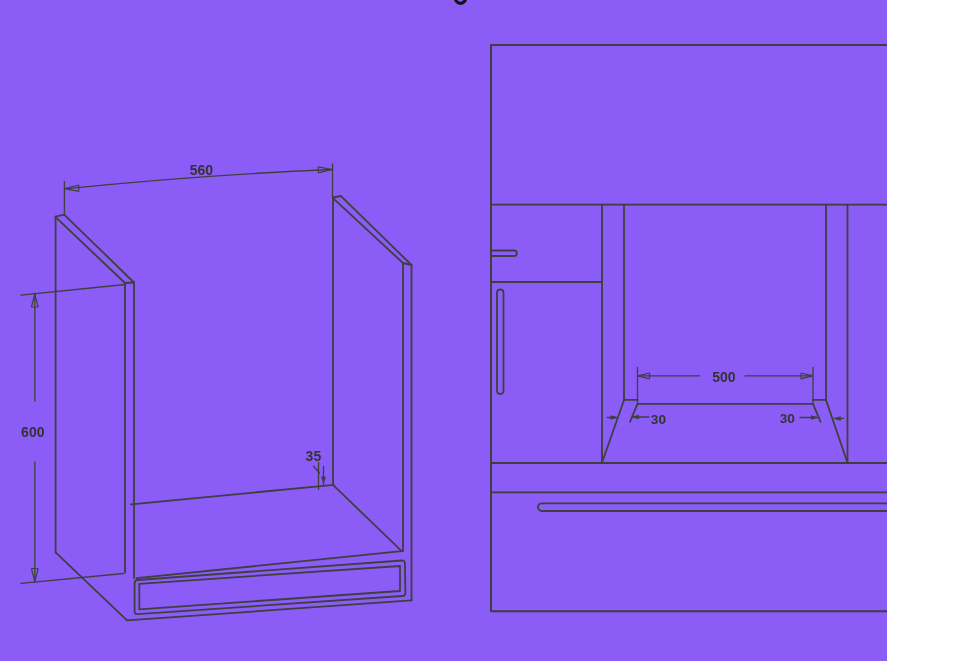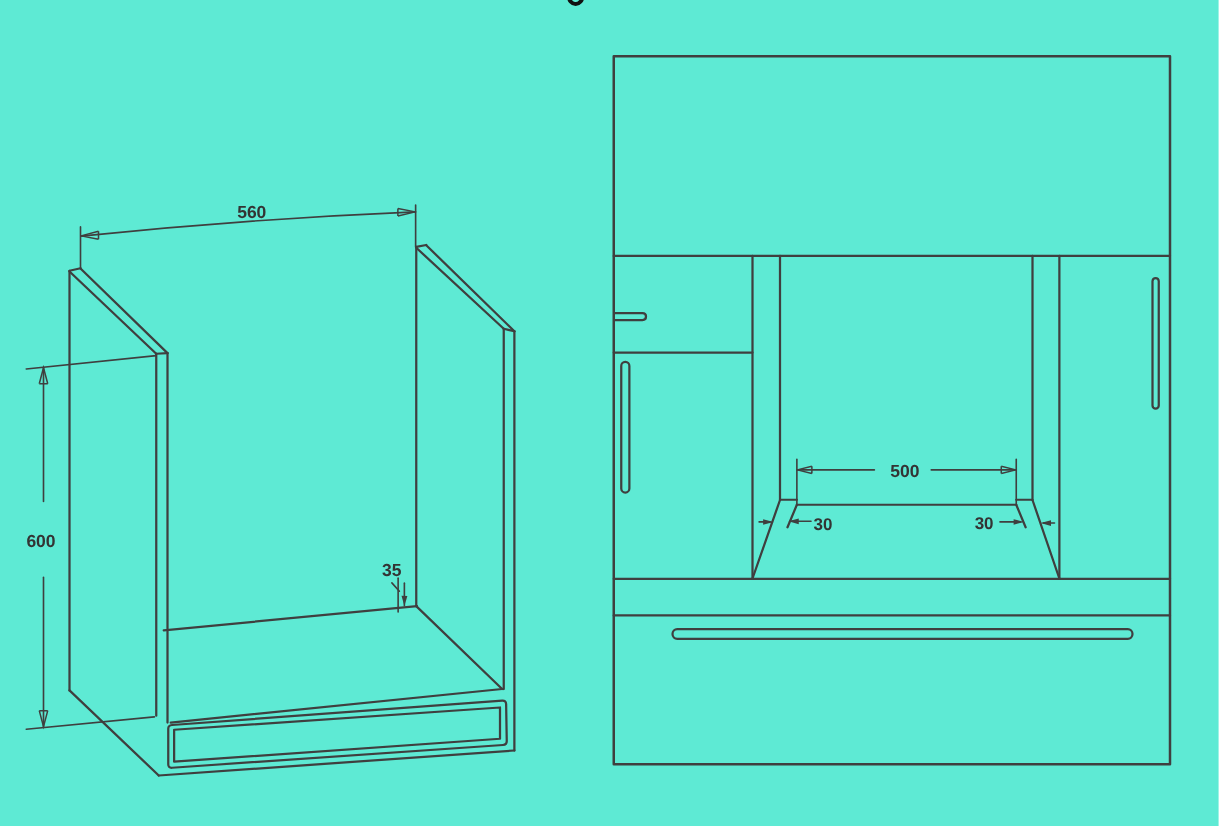--- a/index.html
+++ b/index.html
@@ -1,16 +1,16 @@
 <!DOCTYPE html>
 <html><head>
 <meta charset="utf-8">
 <style>
   html,body{margin:0;padding:0;background:#ffffff;}
-  #page{position:relative;width:975px;height:661px;background:#5eead4;overflow:hidden;}
+  #page{position:relative;width:887px;height:661px;background:#8b5cf6;overflow:hidden;}
   svg{position:absolute;left:0;top:0;}
   text{font-family:"Liberation Sans",sans-serif;font-weight:bold;fill:#333333;fill-opacity:0.996;}
 </style>
 </head>
 <body>
 <div id="page">
 <svg width="975" height="661" viewBox="0 0 975 661" style="filter:opacity(0.999)">
   <g fill="none" stroke="#3f3f3f" stroke-width="1.8" stroke-linecap="round" stroke-linejoin="round">
 
     <line x1="55.6" y1="216.6" x2="55.6" y2="552.3"></line>

